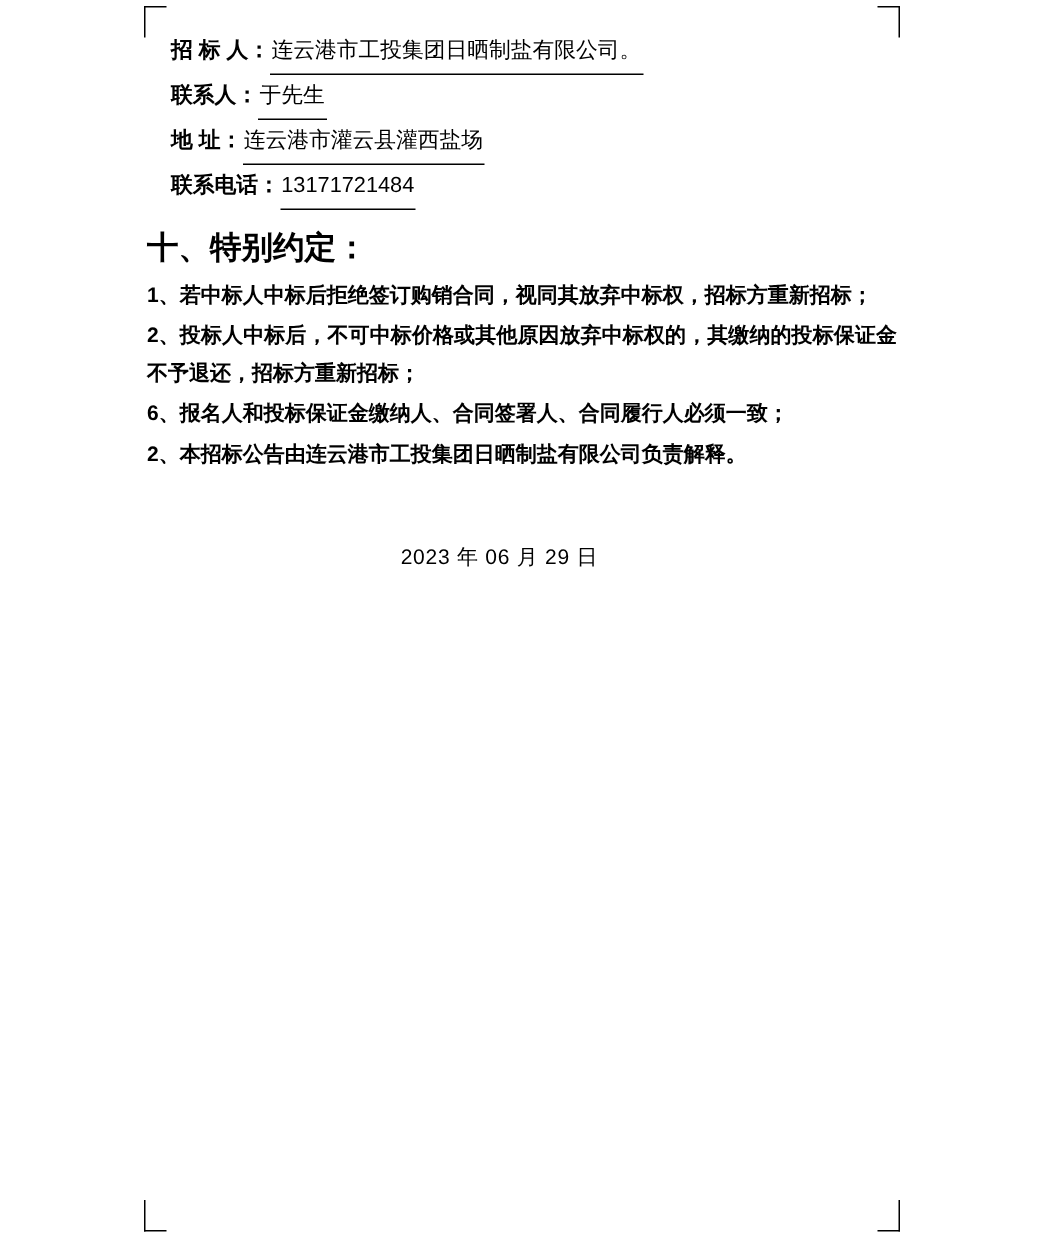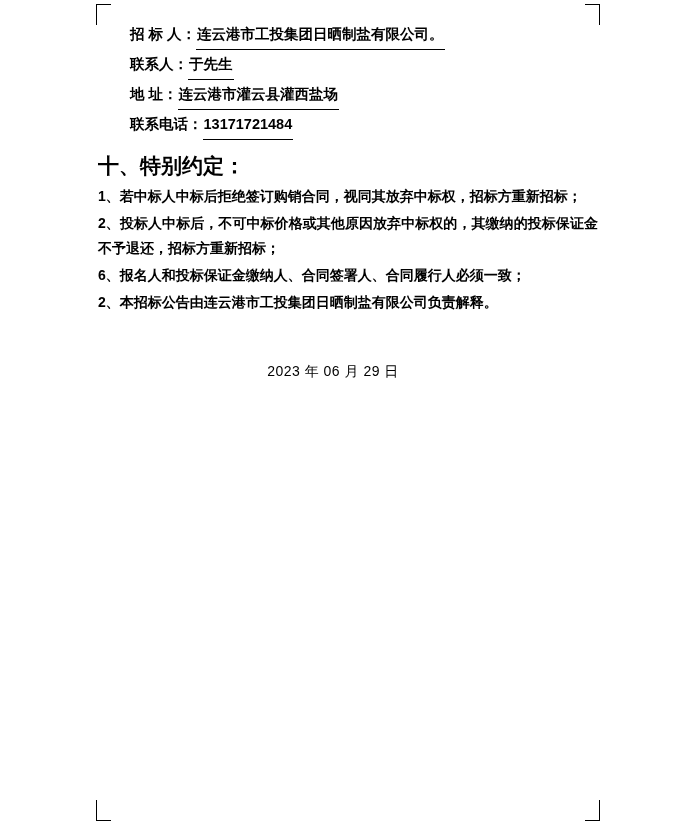--- a/index.html
+++ b/index.html
@@ -62,37 +62,37 @@
   }
 
   .content {
     position: absolute;
     left: 98px;
     top: 20px;
     width: 500px;
   }
 
   .info-block {
-    margin-left: 32px;
+    margin-left: 16px;
     margin-bottom: 6px;
   }
   .info-line {
     display: flex;
     align-items: baseline;
     font-size: 14.5px;
     font-weight: bold;
     line-height: 28px;
     white-space: nowrap;
   }
   .info-label {
     font-weight: bold;
     display: inline-block;
   }
   .info-value {
-    font-weight: bold;
+    font-weight: normal;
     border-bottom: 1px solid #000000;
     padding: 0 1px 1px 1px;
     display: inline-block;
   }
 
   .section-title {
     font-size: 21px;
     font-weight: bold;
     margin-top: 14px;
     margin-bottom: 6px;

